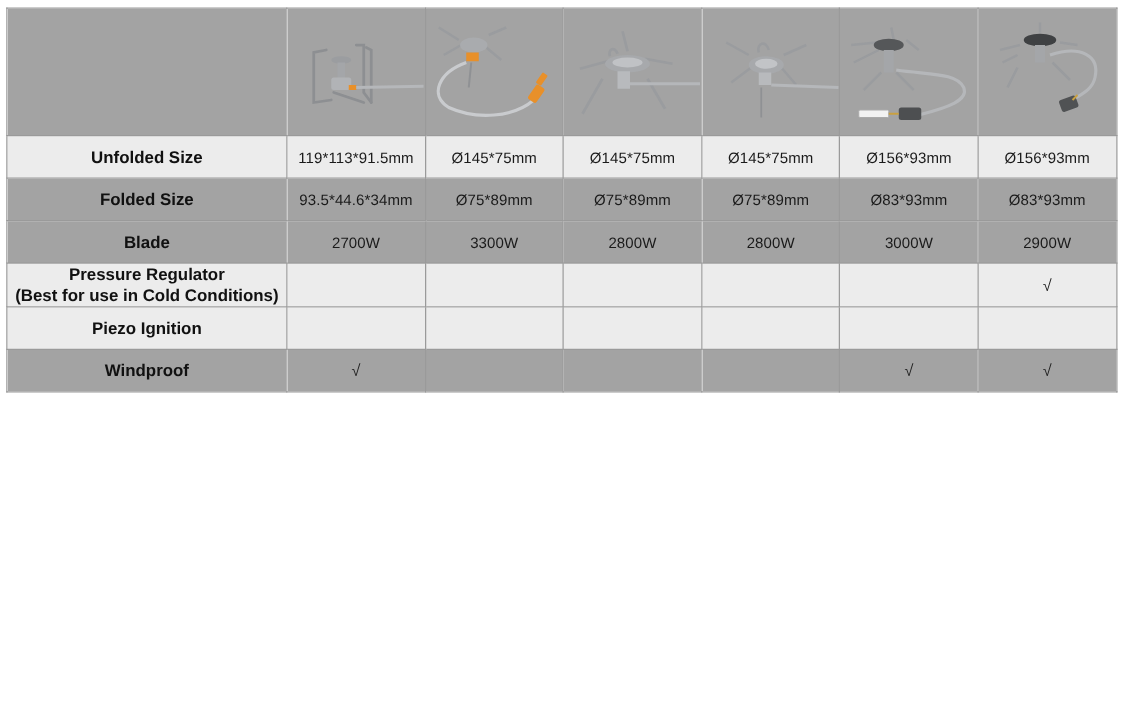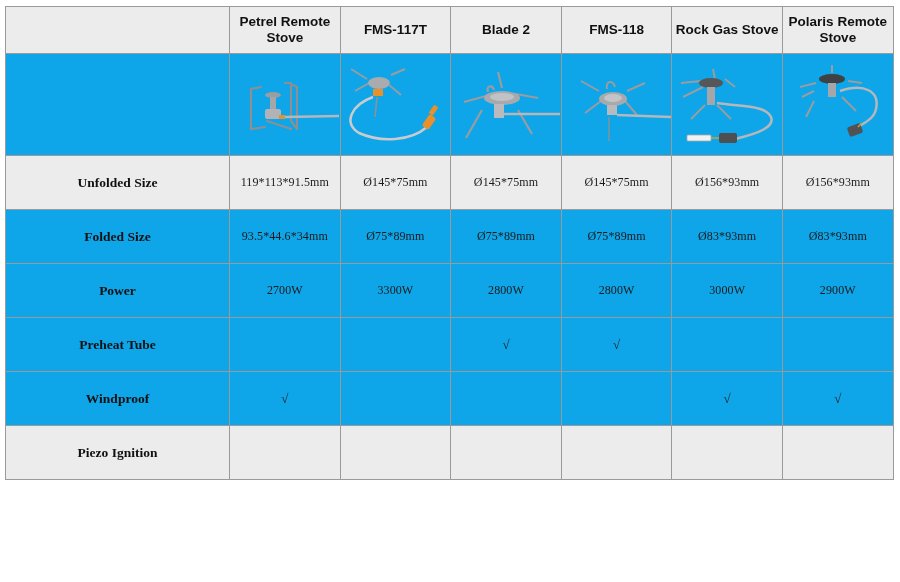--- a/index.html
+++ b/index.html
@@ -10,24 +10,24 @@
     width: 888px;
   }
   table.cmp td, table.cmp th {
     border: 1px solid #9a9a9a;
     text-align: center; vertical-align: middle;
     padding: 0; overflow: hidden;
   }
   col.c0 { width: 224px; }
   col.cn { width: 110.6px; }
   tr.gray td, tr.gray th { background: #ececec; }
-  tr.white td, tr.white th { background: #0ea5e9; }
+  tr.white td, tr.white th { background: #a3a3a3; }
   tr.hdr { height: 47px; }
   tr.img { height: 102px; }
-  tr.spec { height: 54px; font-family: Liberation Serif, serif; }
+  tr.spec { height: 34px; }
   th.prod { font-weight: bold; font-size: 13.5px; line-height: 16px; color: #111; padding: 0 2px; }
   th.rowlbl { font-weight: bold; font-size: 13.5px; line-height: 17px; color: #111; }
   td.val { font-size: 12px; color: #1a1a1a; letter-spacing: 0.1px; }
   td.chk { font-size: 13px; color: #222; }
   .stove { display: block; margin: 0 auto; }
 </style>
 </head>
 <body>
 
 <table class="cmp">
@@ -35,29 +35,20 @@
     <col class="c0">
       <col class="cn">
       <col class="cn">
       <col class="cn">
       <col class="cn">
       <col class="cn">
       <col class="cn">
   </colgroup>
 
   <tbody>
-      <tr class="hdr gray">
-    <th></th>
-    <th class="prod">Petrel Remote Stove</th>
-    <th class="prod">FMS-117T</th>
-    <th class="prod">Blade 2</th>
-    <th class="prod">FMS-118</th>
-    <th class="prod">Rock Gas Stove</th>
-    <th class="prod">Polaris Remote Stove</th>
-  </tr>
 
   <tr class="img white">
     <td></td>
 
     <td>
       <svg class="stove" width="108" height="80" viewBox="0 0 108 80">
         <g fill="none" stroke="#8d8f92" stroke-width="2.2" stroke-linecap="round">
           <path d="M30 22 L20 24 L20 64 L34 62"></path>
           <path d="M54 18 L60 18 L60 56 L66 64"></path>
           <path d="M36 56 L48 60 L60 64"></path>
@@ -175,55 +166,58 @@
     <td class="val">93.5*44.6*34mm</td>
     <td class="val">Ø75*89mm</td>
     <td class="val">Ø75*89mm</td>
     <td class="val">Ø75*89mm</td>
     <td class="val">Ø83*93mm</td>
     <td class="val">Ø83*93mm</td>
   </tr>
 
 
   <tr class="spec white">
-    <th class="rowlbl">Power</th>
+    <th class="rowlbl">Blade</th>
     <td class="val">2700W</td>
     <td class="val">3300W</td>
     <td class="val">2800W</td>
     <td class="val">2800W</td>
     <td class="val">3000W</td>
     <td class="val">2900W</td>
   </tr>
 
 
 
-
-  <tr class="spec white">
-    <th class="rowlbl">Preheat Tube</th>
-    <td class="chk"></td>
-    <td class="chk"></td>
-    <td class="chk">√</td>
-    <td class="chk">√</td>
+  <tr class="spec gray">
+    <th class="rowlbl">
+      <span>Pressure Regulator</span><br>
+      <span>(Best for use in Cold Conditions)</span>
+    </th>
+    <td class="chk"></td>
+    <td class="chk"></td>
+    <td class="chk"></td>
+    <td class="chk"></td>
+    <td class="chk"></td>
+    <td class="chk">√</td>
+  </tr>
+
+
+  <tr class="spec gray">
+    <th class="rowlbl">Piezo Ignition</th>
+    <td class="chk"></td>
+    <td class="chk"></td>
+    <td class="chk"></td>
+    <td class="chk"></td>
     <td class="chk"></td>
     <td class="chk"></td>
   </tr>
 
   <tr class="spec white">
     <th class="rowlbl">Windproof</th>
     <td class="chk">√</td>
     <td class="chk"></td>
     <td class="chk"></td>
     <td class="chk"></td>
     <td class="chk">√</td>
     <td class="chk">√</td>
   </tr>
-
-  <tr class="spec gray">
-    <th class="rowlbl">Piezo Ignition</th>
-    <td class="chk"></td>
-    <td class="chk"></td>
-    <td class="chk"></td>
-    <td class="chk"></td>
-    <td class="chk"></td>
-    <td class="chk"></td>
-  </tr>
 </tbody>
   </table>
 
 </body></html>

